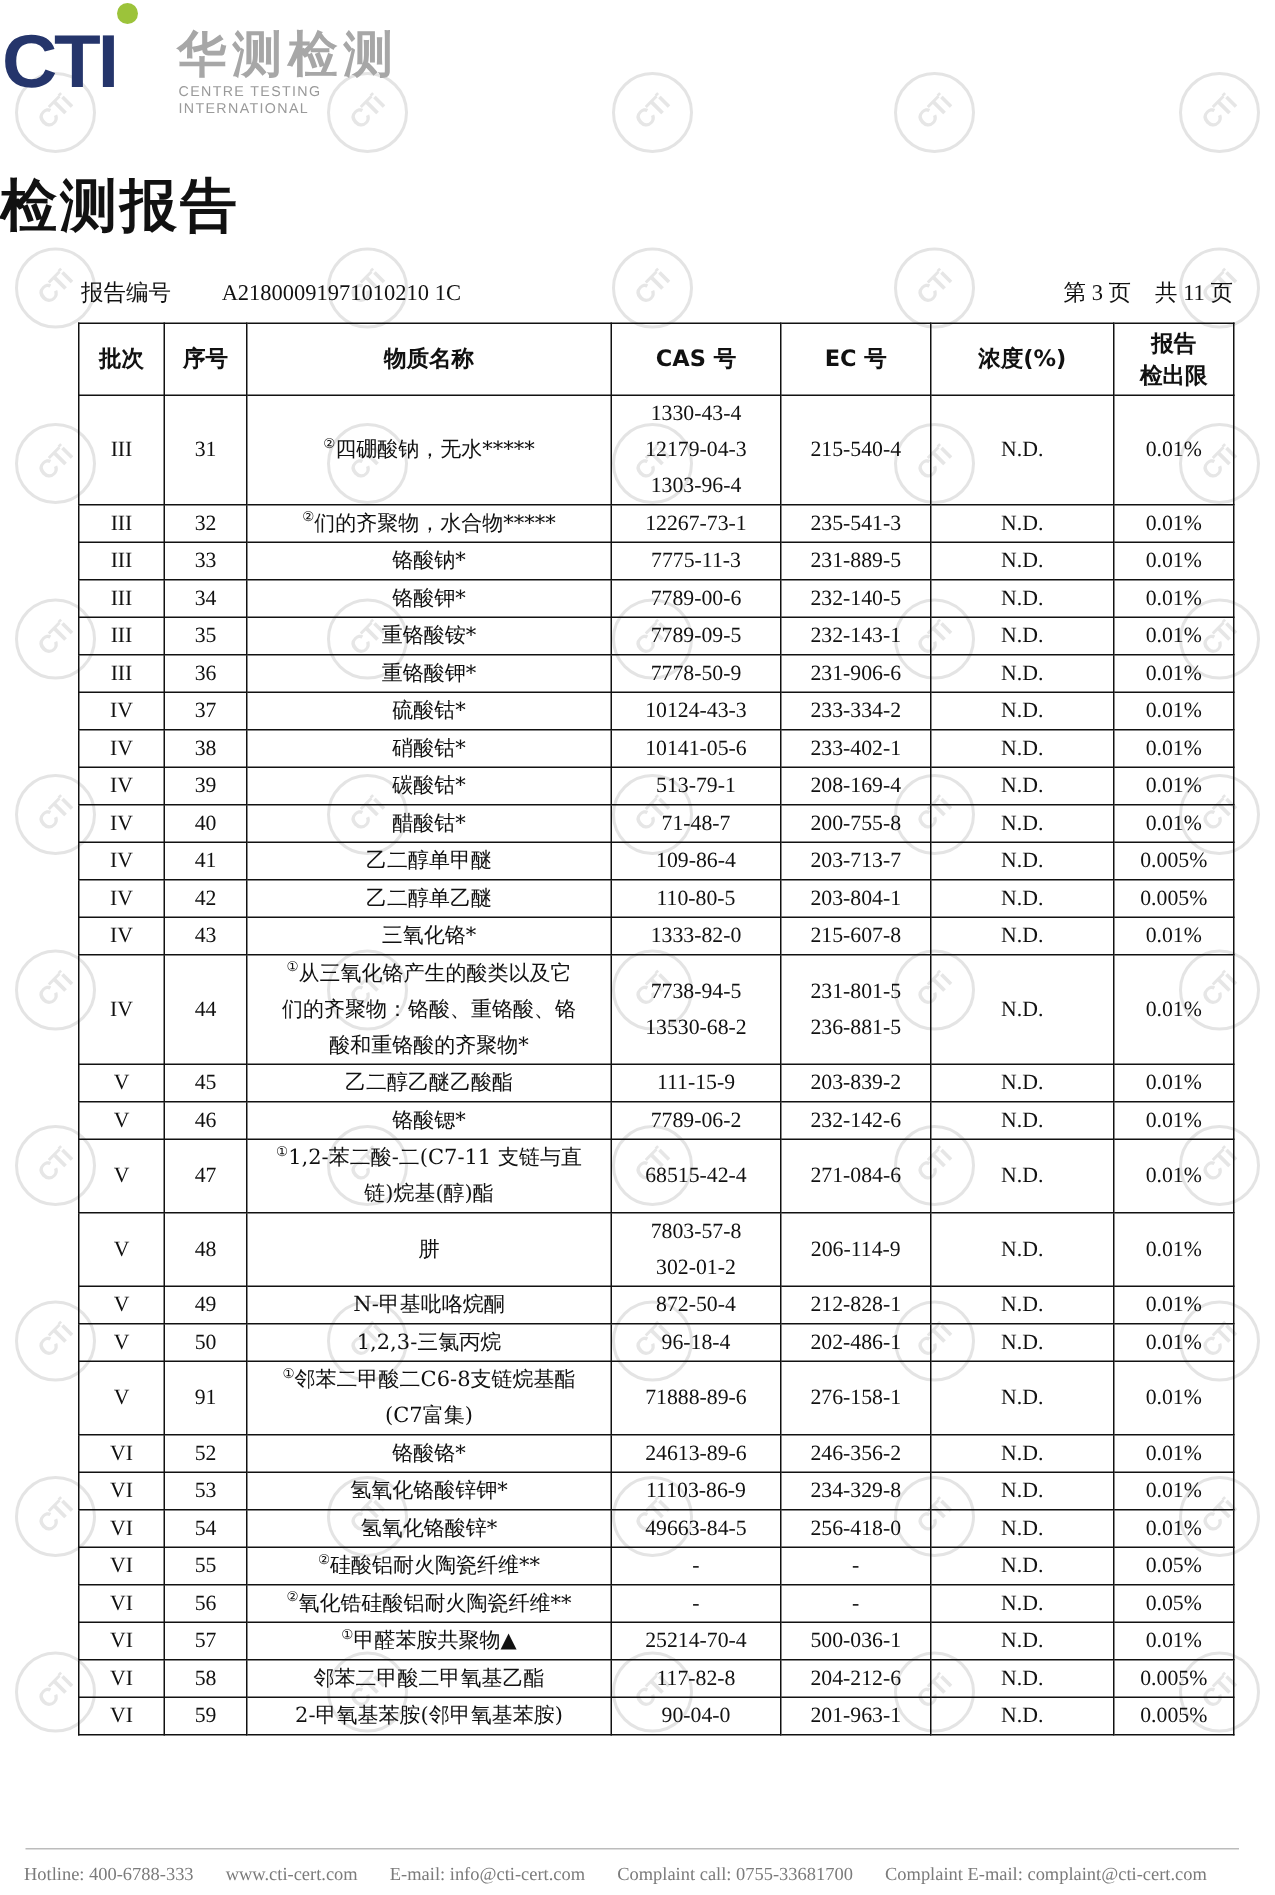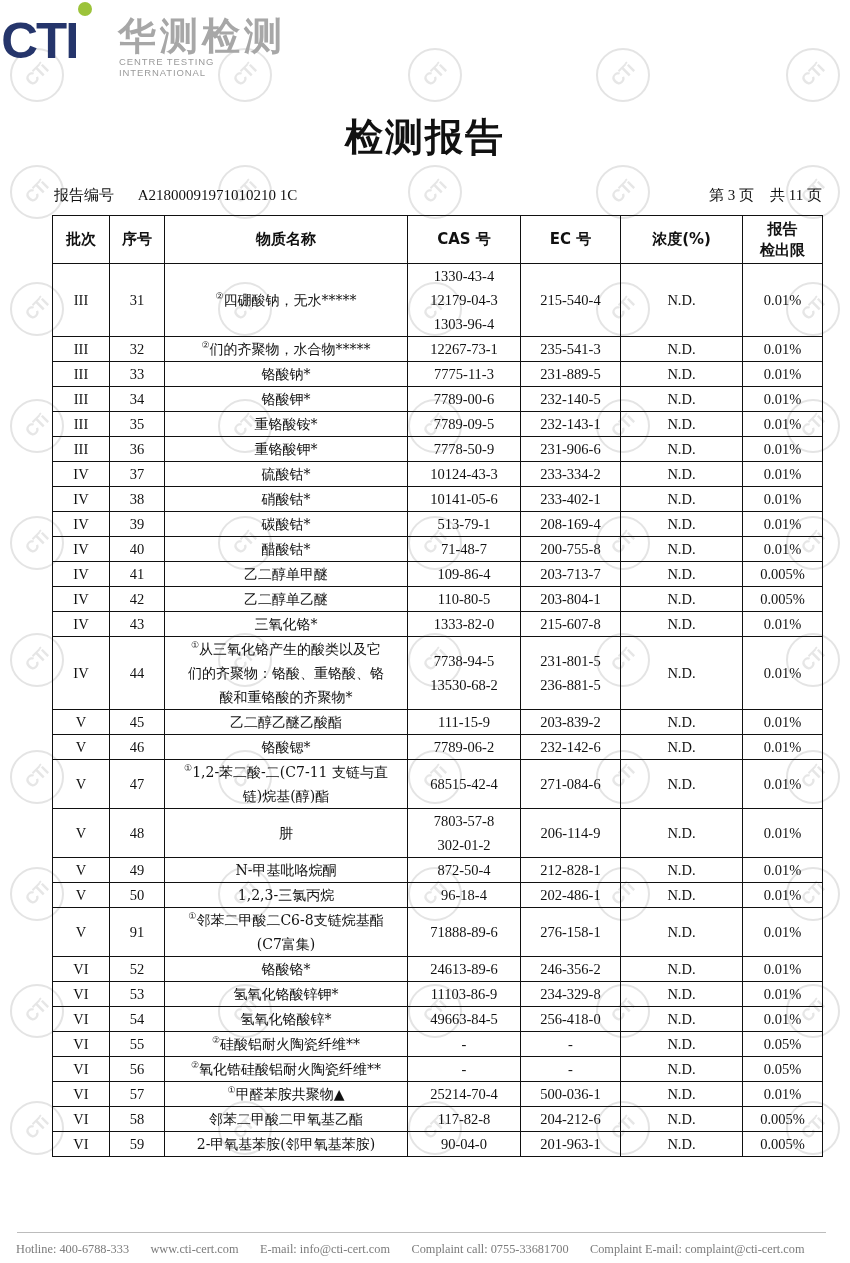--- a/index.html
+++ b/index.html
@@ -22,34 +22,34 @@
     font-size: 50px; color: #25356b; letter-spacing: -2px; line-height: 50px;
     transform: scaleX(1.02);
   }
   .logo .dot {
     position: absolute; left: 76px; top: 0px; width: 14px; height: 14px; border-radius: 50%;
     background: #9cc33a;
   }
   .logo .cn {
     position: absolute; left: 116px; top: 16px;
     font-family: "DejaVu Sans", sans-serif; font-weight: bold;
-    font-size: 38px; color: #a7a7a7; letter-spacing: 4px; line-height: 36px;
+    font-size: 33px; color: #a7a7a7; letter-spacing: 4px; line-height: 36px;
   }
   .logo .en {
     position: absolute; left: 117px; top: 54px;
     font-family: "Liberation Sans", "DejaVu Sans", sans-serif;
     font-size: 9.5px; color: #9a9a9a; letter-spacing: 0.9px;
   }
   .title {
-    position: absolute; left: 0; right: 0; top: 112px; text-align: center; z-index: 1;
+    position: absolute; left: 0; right: 0; top: 112px; text-align: left; z-index: 1;
     font-family: "DejaVu Serif", serif; font-weight: bold; font-size: 38px; letter-spacing: 2px;
   }
   .meta { position: absolute; top: 186px; font-size: 15px; z-index: 1; }
   .meta.left { left: 54px; }
-  .meta.left .lbl { margin-right: 20px; }
+  .meta.left .lbl { margin-right: 30px; }
   .meta.right { right: 28px; margin-left: 37px; }
   .meta.right .gap { display: inline-block; width: 16px; }
   table.report {
     position: absolute; left: 52px; top: 215px; z-index: 1;
     border-collapse: collapse; table-layout: fixed; width: 770px;
     font-size: 14.5px;
     padding-left: 24px;
   }
   table.report th, table.report td {
     border: 1.5px solid #111; text-align: center; vertical-align: middle;

